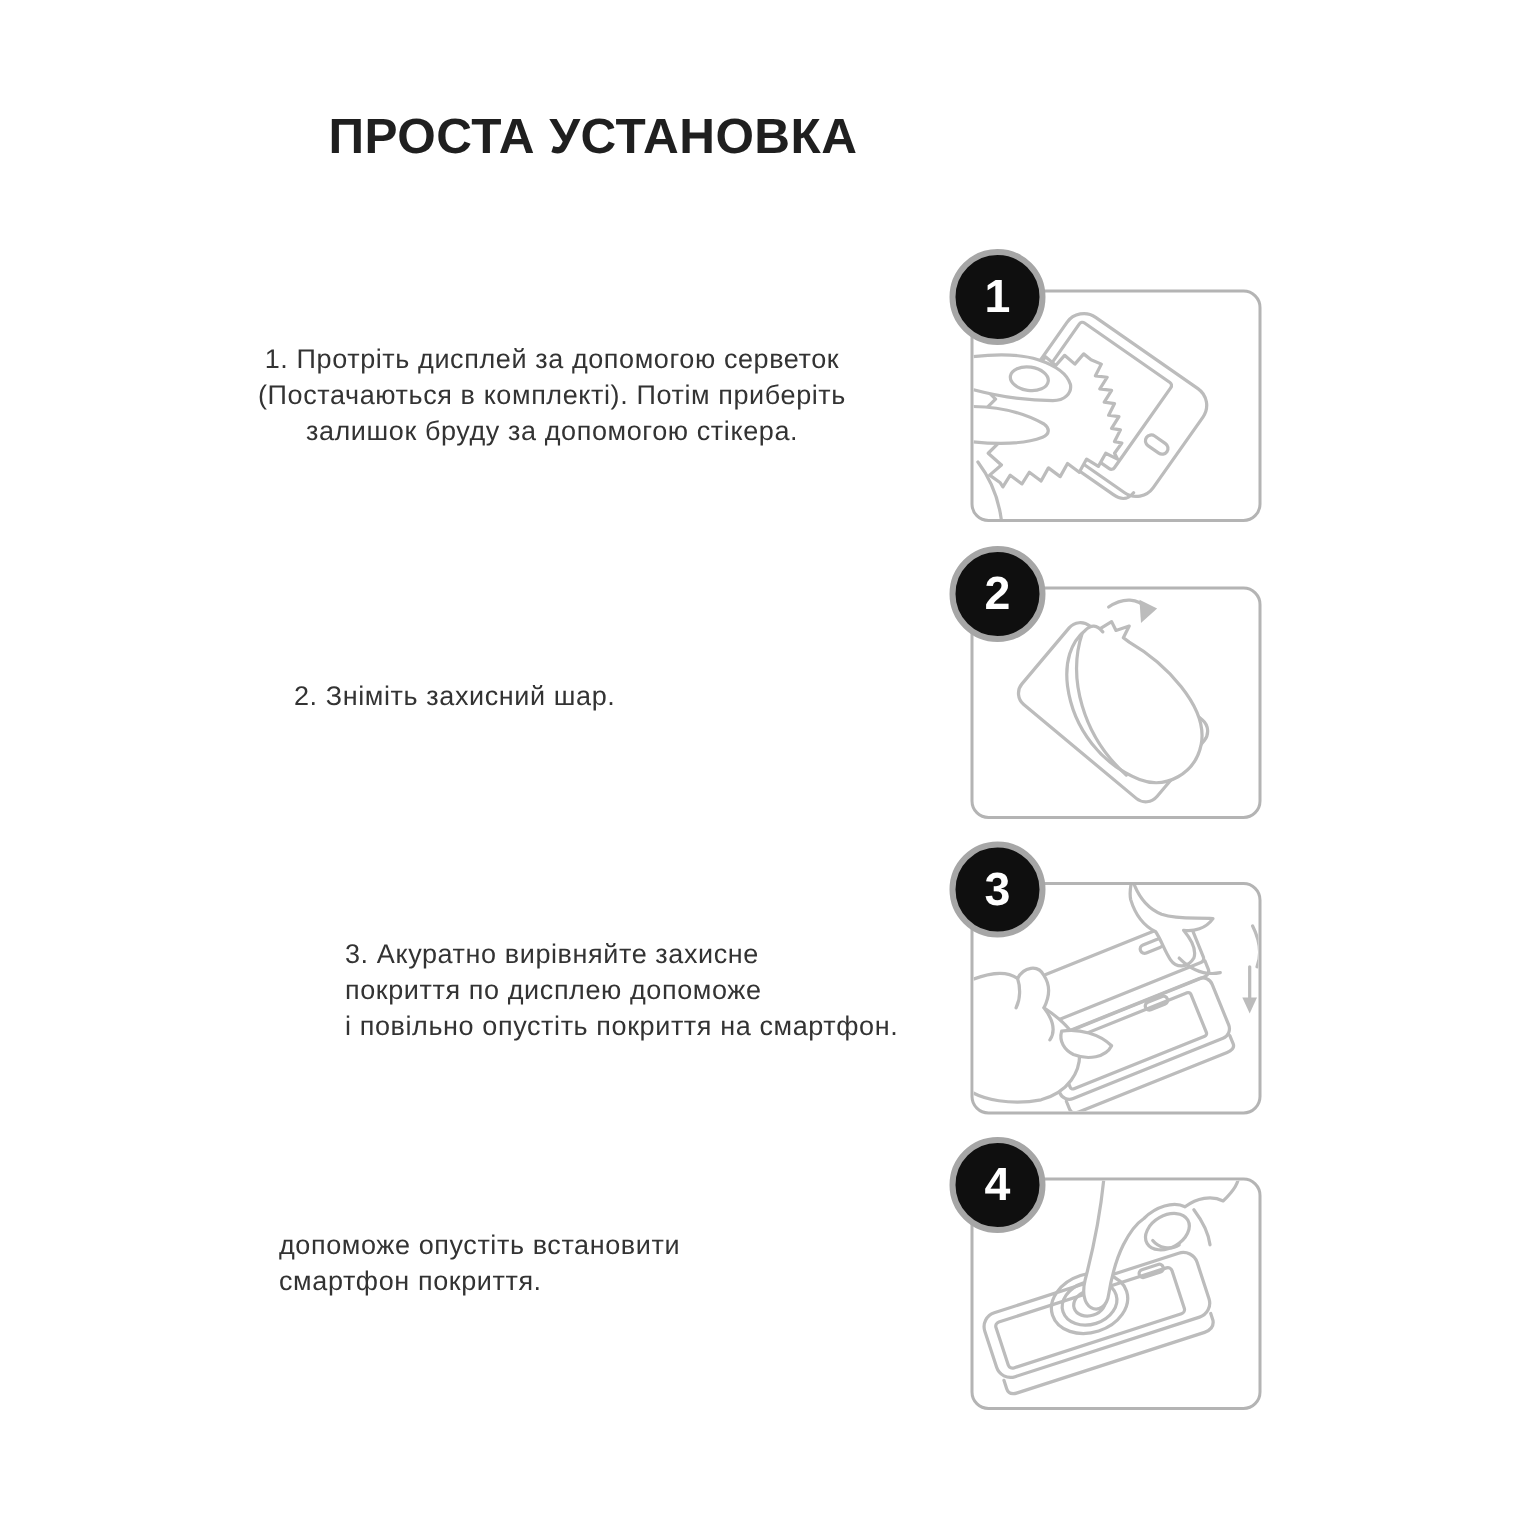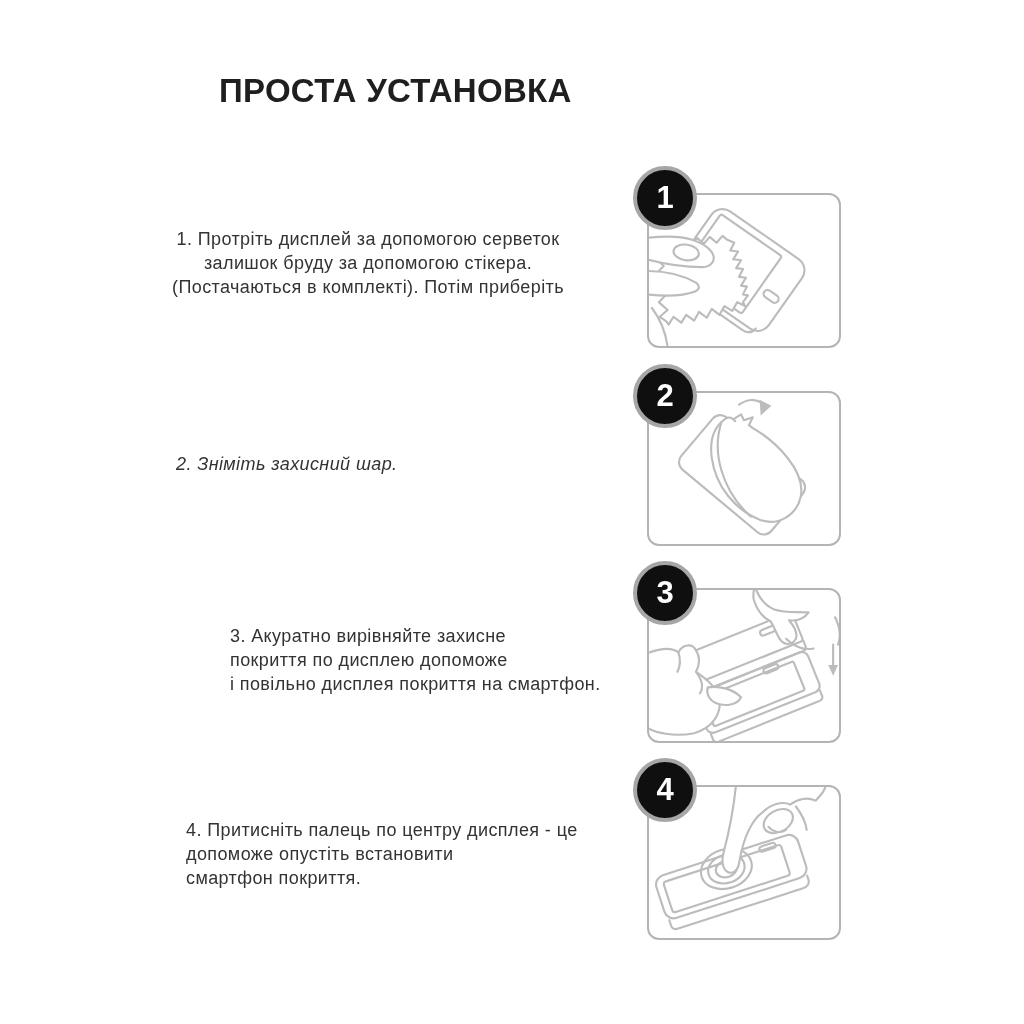--- a/index.html
+++ b/index.html
@@ -14,21 +14,21 @@
   }
   html,body{margin:0;padding:0;}
   body{width:1024px;height:1024px;background:var(--page-bg);
        font-family:"Liberation Sans",sans-serif;}
   .canvas{position:relative;width:1024px;height:1024px;overflow:hidden;background:var(--page-bg);}
   .page-title{position:absolute;left:219px;top:72px;font-size:33px;font-weight:700;
               letter-spacing:0.3px;color:var(--title);white-space:nowrap;}
   .step-text{position:absolute;color:var(--body-text);font-size:18px;line-height:24px;
              letter-spacing:0.4px;font-weight:400;white-space:nowrap;}
   .step-text.s1{left:172px;top:227px;text-align:center;}
-  .step-text.s2{left:176px;top:452px;font-style:italic;}
+  .step-text.s2{left:196px;top:452px;}
   .step-text.s3{left:182px;top:624px;margin-left:48px;}
   .step-text.s4{left:186px;top:818px;}
   .panel{position:absolute;left:647px;width:190px;height:151px;
          border:2px solid var(--frame-border);border-radius:12px;}
   .panel.p1{top:193px;} .panel.p2{top:391px;} .panel.p3{top:588px;} .panel.p4{top:785px;}
   .art{position:absolute;inset:0;border-radius:10px;overflow:hidden;}
   .art svg{width:100%;height:100%;display:block;}
   .badge{position:absolute;left:-16px;top:-29px;width:56px;height:56px;border-radius:50%;
          background:var(--badge-fill);border:4px solid var(--badge-ring);
          display:flex;align-items:center;justify-content:center;
@@ -41,33 +41,32 @@
 </style>
 </head>
 <body>
 
 <div class="canvas">
 
   <div class="page-title">ПРОСТА УСТАНОВКА</div>
 
   <div class="step-text s1">
     <div>1. Протріть дисплей за допомогою серветок</div>
+    <div>(Постачаються в комплекті). Потім приберіть</div>
     <div>залишок бруду за допомогою стікера.</div>
-    <div>(Постачаються в комплекті). Потім приберіть</div>
   </div>
   <div class="step-text s2">
     <div>2. Зніміть захисний шар.</div>
   </div>
   <div class="step-text s3">
     <div>3. Акуратно вирівняйте захисне</div>
     <div>покриття по дисплею допоможе</div>
-    <div>і повільно дисплея покриття на смартфон.</div>
+    <div>і повільно опустіть покриття на смартфон.</div>
   </div>
   <div class="step-text s4">
-    <div>4. Притисніть палець по центру дисплея - це</div>
     <div>допоможе опустіть встановити</div>
     <div>смартфон покриття.</div>
   </div>
 
   <div class="panel p1">
     <div class="badge">
       <span>1</span>
     </div>
     <div class="art">
       <svg viewBox="0 0 194 155" preserveAspectRatio="none">

